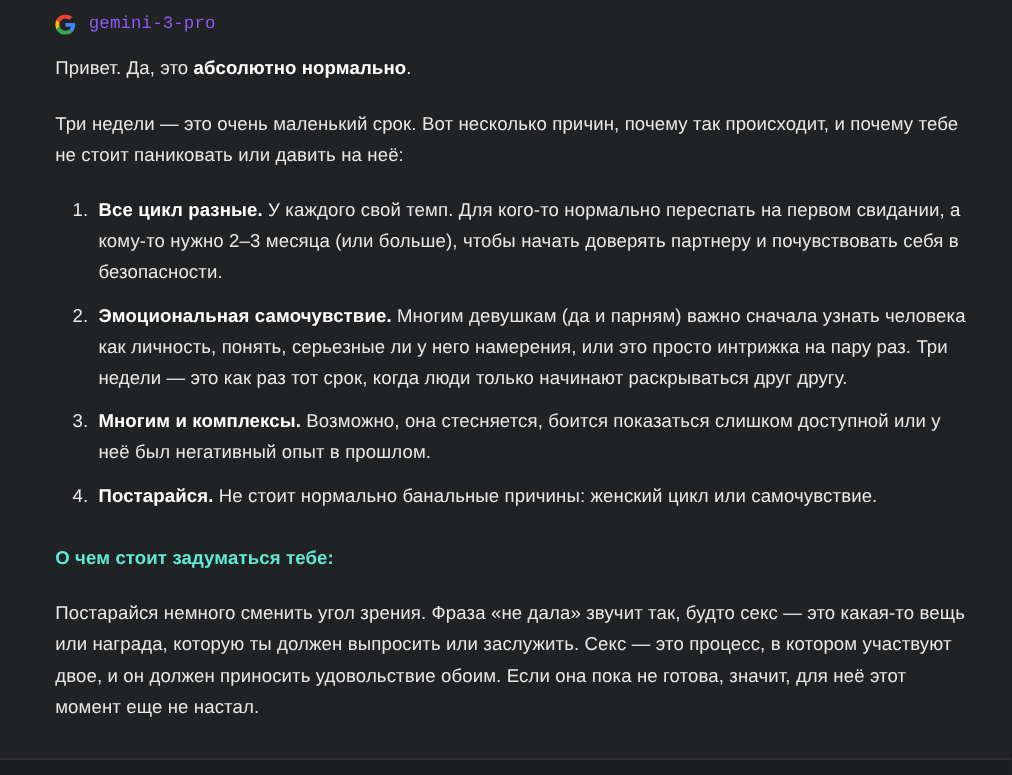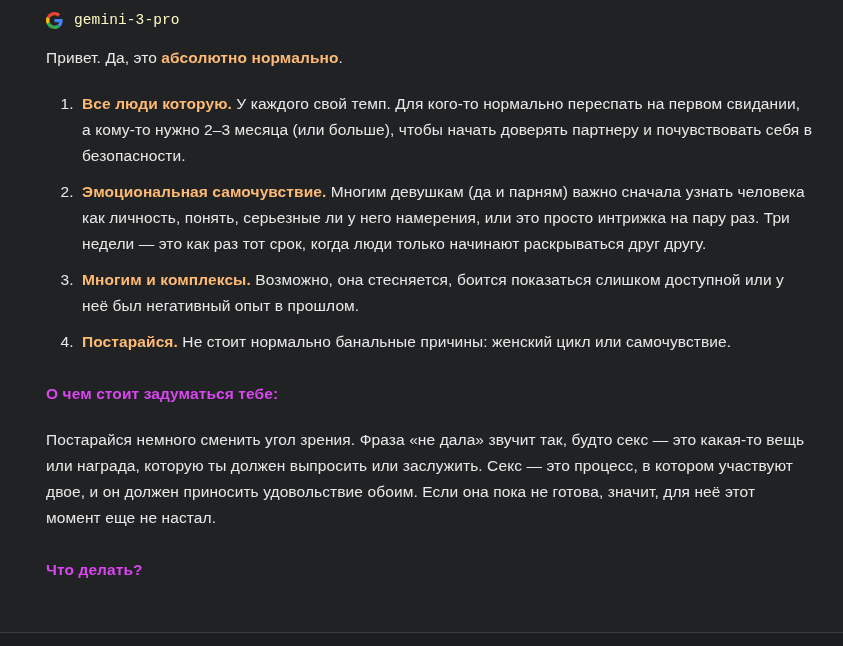--- a/index.html
+++ b/index.html
@@ -30,46 +30,46 @@
   }
   .g-icon {
     width: 17px;
     height: 17px;
     display: inline-block;
     flex: 0 0 auto;
   }
   .model-name {
     font-family: "Liberation Mono", "DejaVu Sans Mono", monospace;
     font-size: 14.5px;
-    color: #fef9c3;
+    color: #8b5cf6;
   }
   p.msg-p {
     margin: 0 0 20px 0;
   }
   strong, .lead {
     font-weight: 700;
-    color: #fdba74;
+    color: #ffffff;
   }
   ol.num-list {
     margin: 0 0 20px 0;
     padding: 0 0 0 32px;
     list-style: decimal;
   }
   ol.num-list li {
     margin-bottom: 10px;
     padding-left: 4px;
   }
   ol.num-list li::marker {
     color: #e8e8e8;
   }
   h4.section-heading {
     font-size: 15.5px;
     line-height: 26px;
     margin: 26px 0 20px 0;
-    color: #d946ef;
+    color: #5eead4;
     font-weight: 700;
   }
   .footer-strip {
     position: absolute;
     left: 0;
     bottom: 0;
     width: 100%;
     height: 14px;
     background: #1c1d1f;
     border-top: 1px solid #3a3b3d;
@@ -87,23 +87,24 @@
         <path fill="#EA4335" d="M24 9.5c3.54 0 6.71 1.22 9.21 3.6l6.85-6.85C35.9 2.38 30.47 0 24 0 14.62 0 6.51 5.38 2.56 13.22l7.98 6.19C12.43 13.72 17.74 9.5 24 9.5z"></path>
         <path fill="#4285F4" d="M46.98 24.55c0-1.57-.15-3.09-.38-4.55H24v9.02h12.94c-.58 2.96-2.26 5.48-4.78 7.18l7.73 6c4.51-4.18 7.09-10.36 7.09-17.65z"></path>
         <path fill="#FBBC05" d="M10.53 28.59c-.48-1.45-.76-2.99-.76-4.59s.27-3.14.76-4.59l-7.98-6.19C.92 16.46 0 20.12 0 24c0 3.88.92 7.54 2.56 10.78l7.97-6.19z"></path>
         <path fill="#34A853" d="M24 48c6.48 0 11.93-2.13 15.89-5.81l-7.73-6c-2.15 1.45-4.92 2.3-8.16 2.3-6.26 0-11.57-4.22-13.47-9.91l-7.98 6.19C6.51 42.62 14.62 48 24 48z"></path>
       </svg>
       <span class="model-name">gemini-3-pro</span>
     </div>
 
     <p class="msg-p"><span>Привет. Да, это </span><strong>абсолютно нормально</strong><span>.</span></p>
 
+    <p class="msg-p">Три недели — это очень маленький срок. Вот несколько причин, почему так происходит, и почему тебе не стоит паниковать или давить на неё:</p>
 
     <ol class="num-list">
-      <li><span class="lead">Все люди которую.</span><span> У каждого свой темп. Для кого-то нормально переспать на первом свидании, а кому-то нужно 2–3 месяца (или больше), чтобы начать доверять партнеру и почувствовать себя в безопасности.</span></li>
+      <li><span class="lead">Все цикл разные.</span><span> У каждого свой темп. Для кого-то нормально переспать на первом свидании, а кому-то нужно 2–3 месяца (или больше), чтобы начать доверять партнеру и почувствовать себя в безопасности.</span></li>
       <li><span class="lead">Эмоциональная самочувствие.</span><span> Многим девушкам (да и парням) важно сначала узнать человека как личность, понять, серьезные ли у него намерения, или это просто интрижка на пару раз. Три недели — это как раз тот срок, когда люди только начинают раскрываться друг другу.</span></li>
       <li><span class="lead">Многим и комплексы.</span><span> Возможно, она стесняется, боится показаться слишком доступной или у неё был негативный опыт в прошлом.</span></li>
       <li><span class="lead">Постарайся.</span><span> Не стоит нормально банальные причины: женский цикл или самочувствие.</span></li>
     </ol>
 
     <h4 class="section-heading">О чем стоит задуматься тебе:</h4>
 
     <p class="msg-p">Постарайся немного сменить угол зрения. Фраза «не дала» звучит так, будто секс — это какая-то вещь или награда, которую ты должен выпросить или заслужить. Секс — это процесс, в котором участвуют двое, и он должен приносить удовольствие обоим. Если она пока не готова, значит, для неё этот момент еще не настал.</p>
 
     <h4 class="section-heading">Что делать?</h4>

